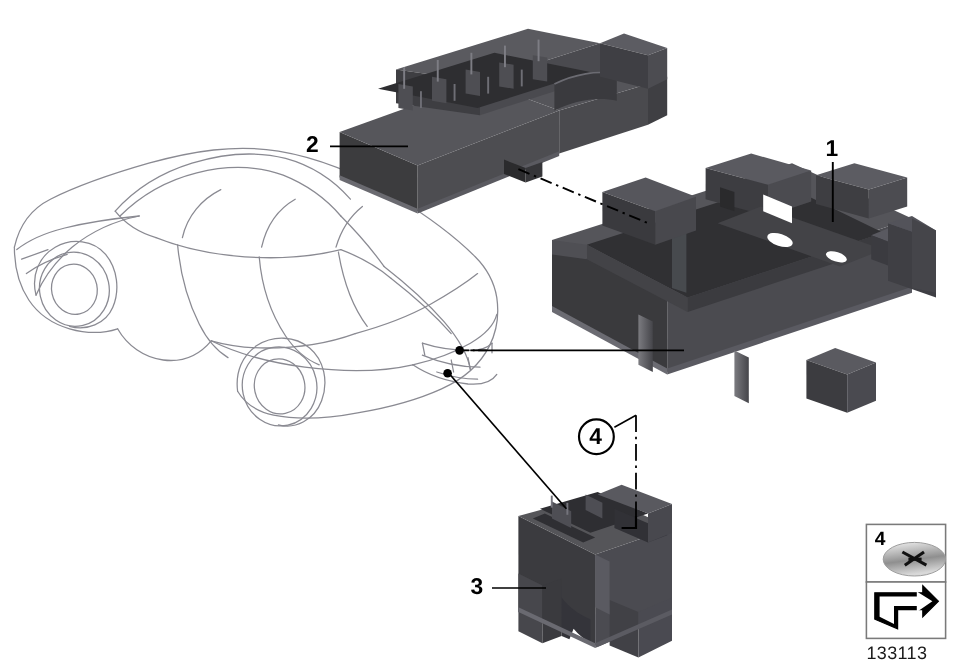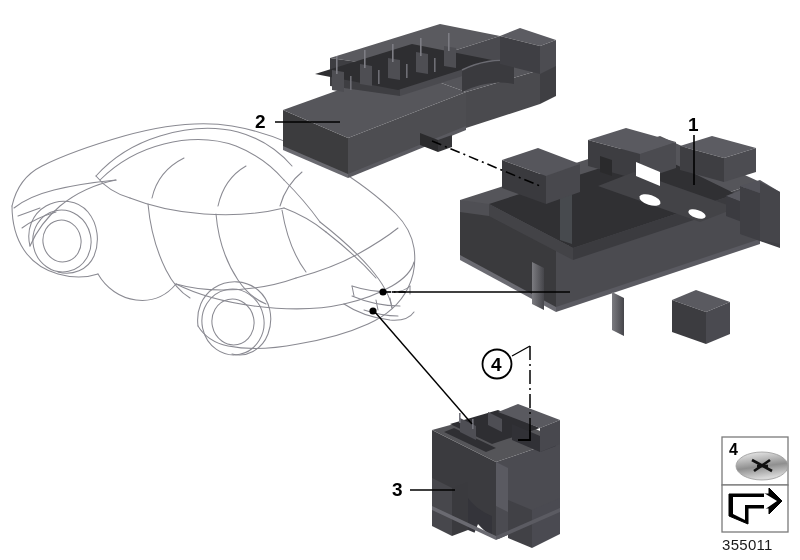--- a/index.html
+++ b/index.html
@@ -316,15 +316,15 @@
   <div class="callout-num" style="left:255px; top:112px;">2</div>
 
   <div class="callout-num" style="left:688px; top:115px;">1</div>
 
   <div class="callout-num" style="left:392px; top:480px;">3</div>
 
   <div class="callout-num" style="left:491px; top:355px;">4</div>
 
   <div class="legend-num" style="left:729px; top:441px;">4</div>
 
-  <div class="partnum" style="left:722px; top:536px;">355011</div>
+  <div class="partnum" style="left:722px; top:536px;">133113</div>
 
 </div>
 
 </body></html>

